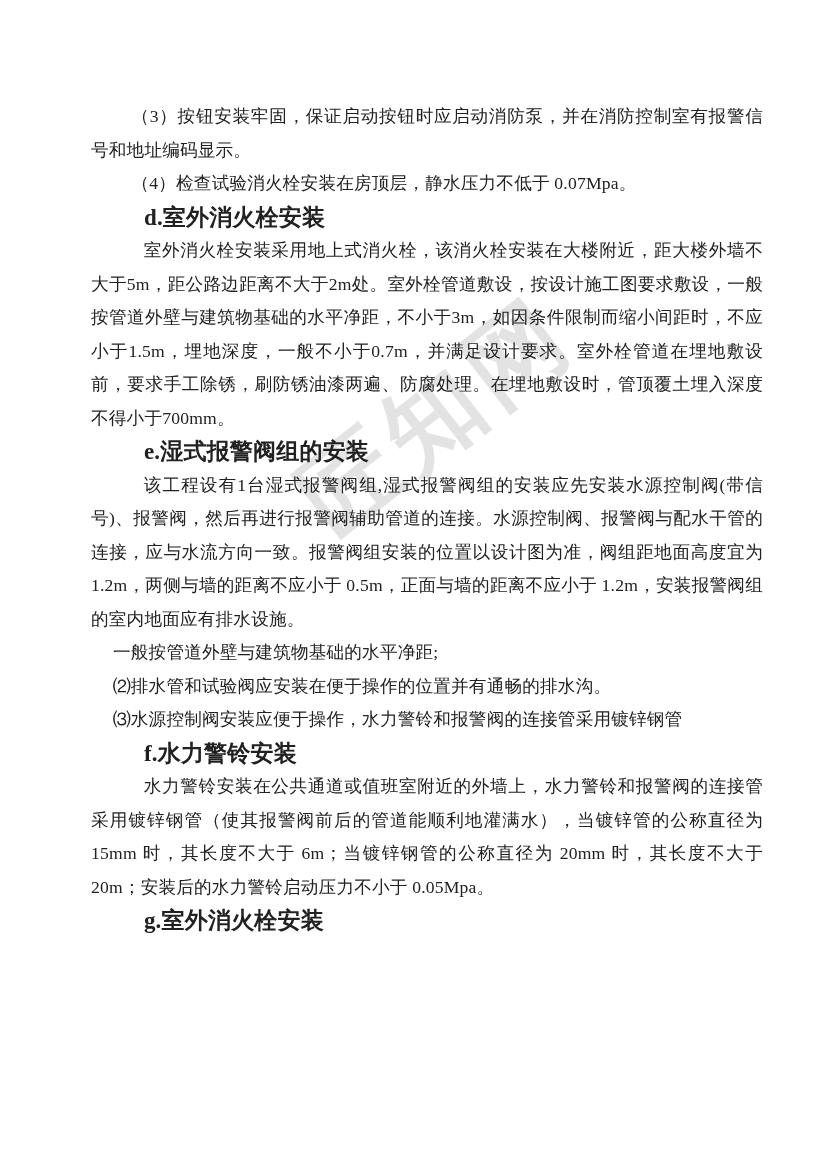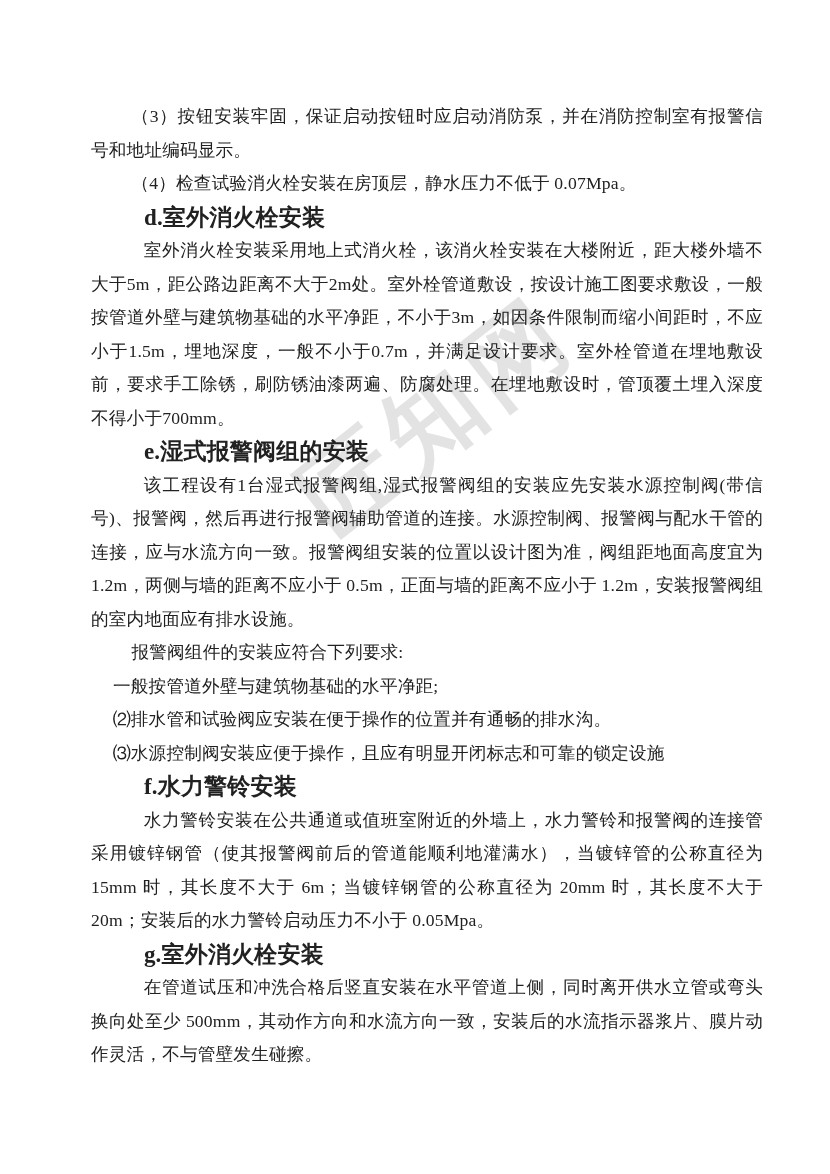--- a/index.html
+++ b/index.html
@@ -66,23 +66,21 @@
 
   <div class="watermark">匠知网</div>
 
   <div class="content">
     <p class="ln para">（3）按钮安装牢固，保证启动按钮时应启动消防泵，并在消防控制室有报警信号和地址编码显示。</p>
     <p class="ln para">（4）检查试验消火栓安装在房顶层，静水压力不低于 0.07Mpa。</p>
     <p class="ln heading">d.室外消火栓安装</p>
     <p class="ln body">室外消火栓安装采用地上式消火栓，该消火栓安装在大楼附近，距大楼外墙不大于5m，距公路边距离不大于2m处。室外栓管道敷设，按设计施工图要求敷设，一般按管道外壁与建筑物基础的水平净距，不小于3m，如因条件限制而缩小间距时，不应小于1.5m，埋地深度，一般不小于0.7m，并满足设计要求。室外栓管道在埋地敷设前，要求手工除锈，刷防锈油漆两遍、防腐处理。在埋地敷设时，管顶覆土埋入深度不得小于700mm。</p>
     <p class="ln heading">e.湿式报警阀组的安装</p>
     <p class="ln body">该工程设有1台湿式报警阀组,湿式报警阀组的安装应先安装水源控制阀(带信号)、报警阀，然后再进行报警阀辅助管道的连接。水源控制阀、报警阀与配水干管的连接，应与水流方向一致。报警阀组安装的位置以设计图为准，阀组距地面高度宜为 1.2m，两侧与墙的距离不应小于 0.5m，正面与墙的距离不应小于 1.2m，安装报警阀组的室内地面应有排水设施。</p>
-    <p class="ln para">报警阀组件的安装应符合下列要求:</p>
     <p class="ln item">一般按管道外壁与建筑物基础的水平净距;</p>
     <p class="ln item">⑵排水管和试验阀应安装在便于操作的位置并有通畅的排水沟。</p>
-    <p class="ln item">⑶水源控制阀安装应便于操作，且应有明显开闭标志和可靠的锁定设施</p>
+    <p class="ln item">⑶水源控制阀安装应便于操作，水力警铃和报警阀的连接管采用镀锌钢管</p>
     <p class="ln heading">f.水力警铃安装</p>
     <p class="ln body">水力警铃安装在公共通道或值班室附近的外墙上，水力警铃和报警阀的连接管采用镀锌钢管（使其报警阀前后的管道能顺利地灌满水），当镀锌管的公称直径为 15mm 时，其长度不大于 6m；当镀锌钢管的公称直径为 20mm 时，其长度不大于 20m；安装后的水力警铃启动压力不小于 0.05Mpa。</p>
     <p class="ln heading">g.室外消火栓安装</p>
-    <p class="ln body">在管道试压和冲洗合格后竖直安装在水平管道上侧，同时离开供水立管或弯头换向处至少 500mm，其动作方向和水流方向一致，安装后的水流指示器浆片、膜片动作灵活，不与管壁发生碰擦。</p>
   </div>
 
 </div>
 
 </body></html>

